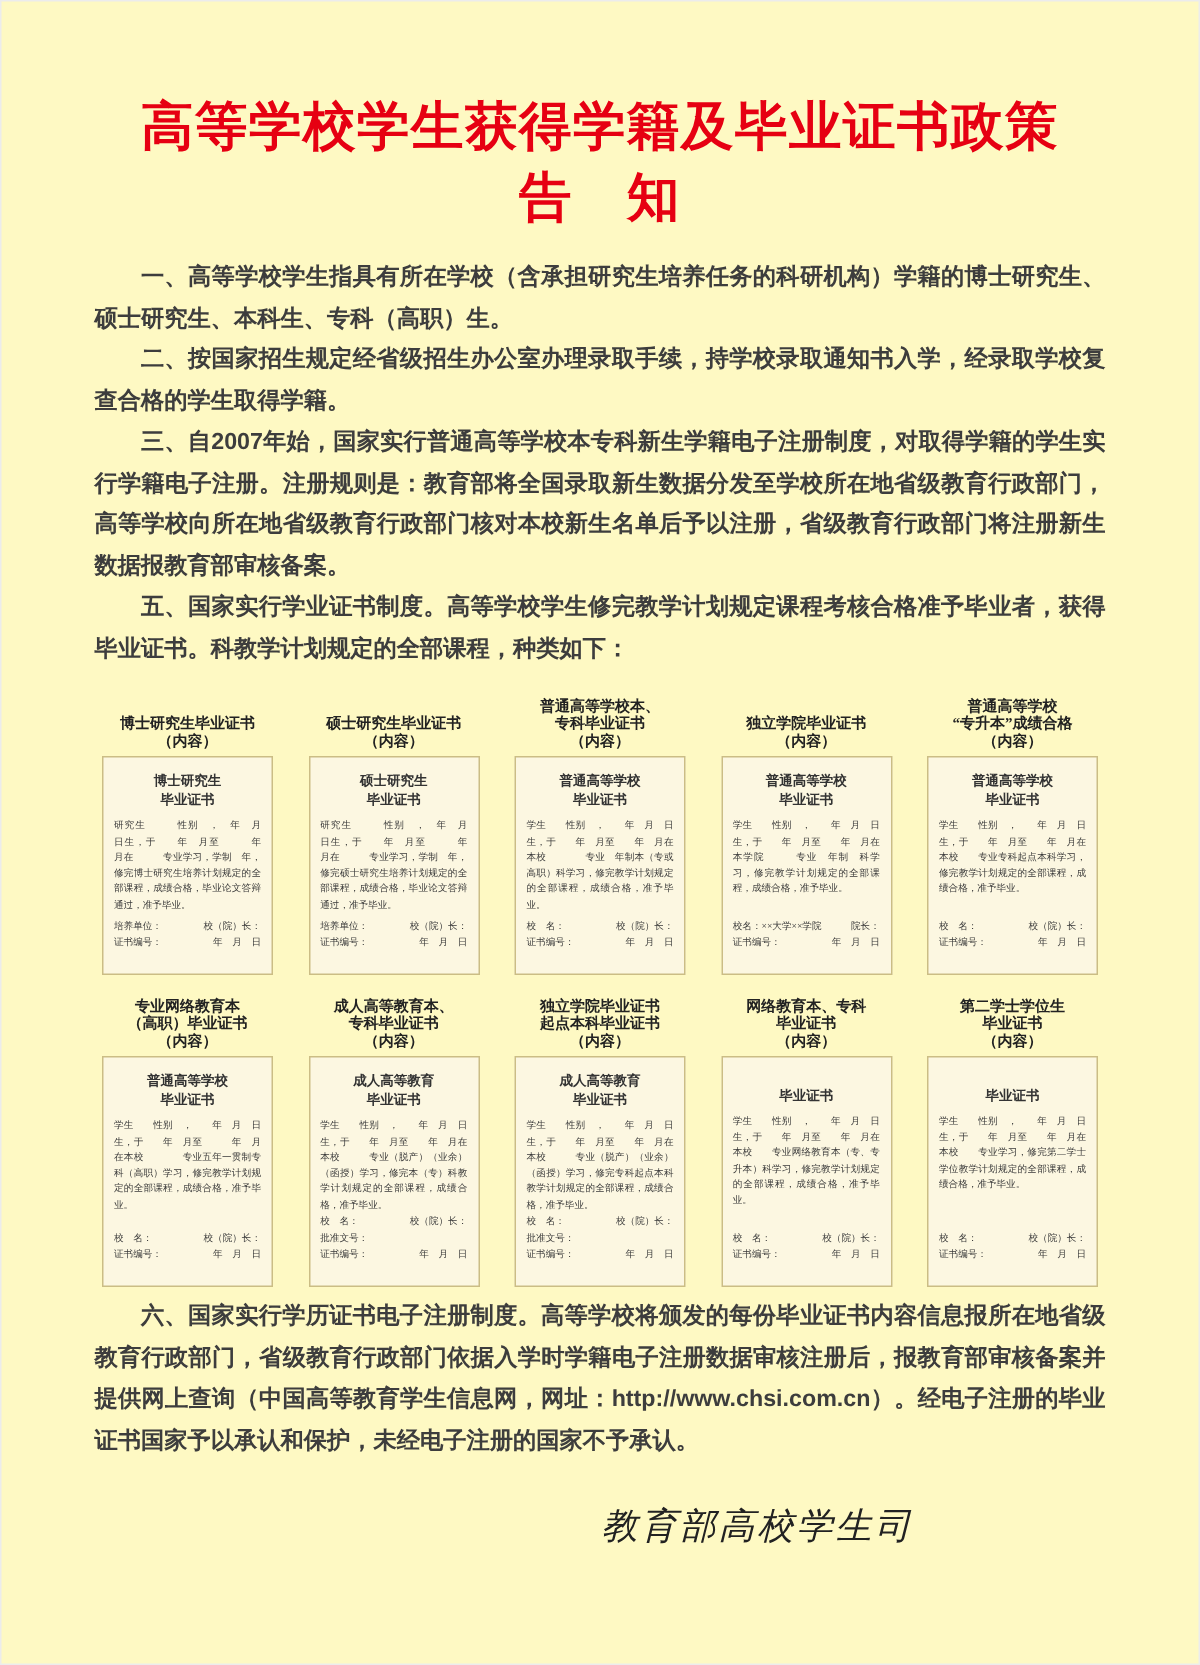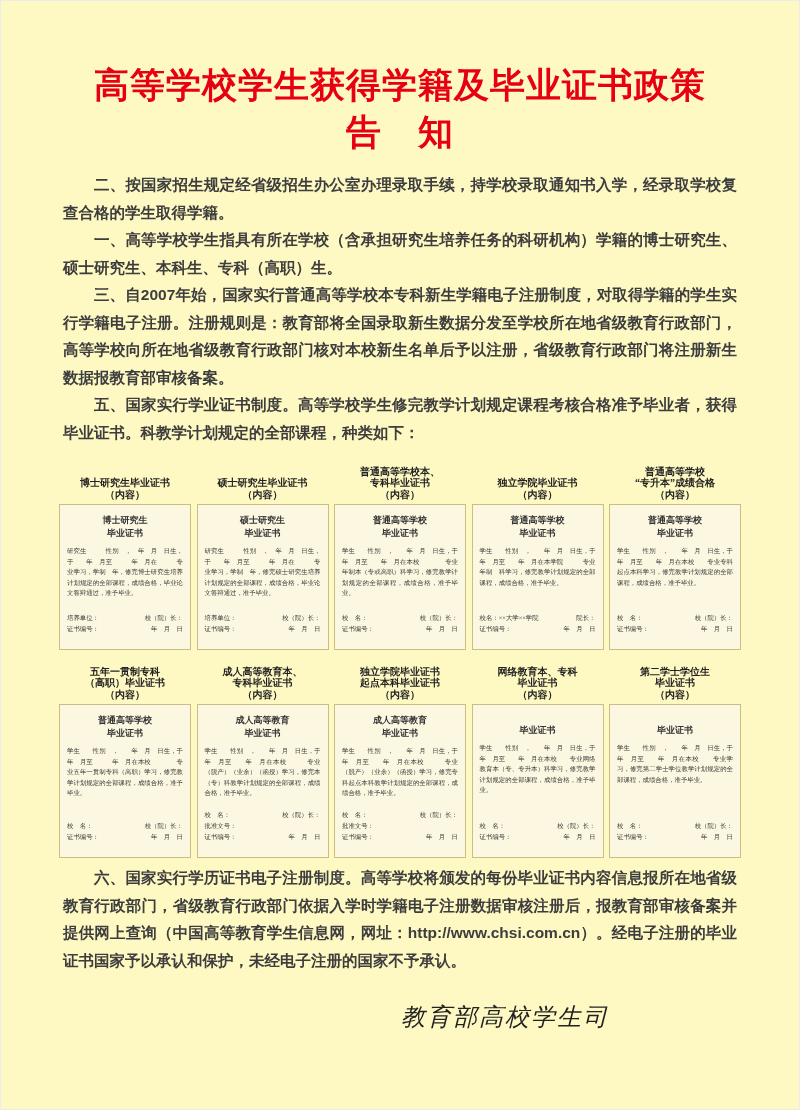--- a/index.html
+++ b/index.html
@@ -25,21 +25,21 @@
   .cert-row { display:flex; justify-content:space-between; }
   .cert-row + .cert-row { margin-top:10px; }
   .cert-cell { width:124px; display:flex; flex-direction:column; align-items:center; }
   .cert-caption {
     min-height:40px; display:flex; flex-direction:column; justify-content:flex-end;
     align-items:center; text-align:center; margin-bottom:4px;
     font-family:"Liberation Serif","DejaVu Serif",serif;
     font-size:10px; line-height:11.5px; color:#222; font-weight:600;
   }
   .cert-card {
-    width:132px; border:1px solid #cbbd85; background:#fcf7e1;
+    width:114px; border:1px solid #cbbd85; background:#fcf7e1;
     padding:9px 7px 7px; display:flex; flex-direction:column;
     font-family:"Liberation Serif","DejaVu Serif",serif; color:#3a3a3a;
   }
   .row-1 .cert-card { height:146px; }
   .row-2 .cert-card { height:154px; }
   .cert-title { text-align:center; font-size:9px; font-weight:700; line-height:13px; margin-bottom:6px; color:#333; }
   .cert-title.single { margin-top:10px; }
   .cert-body { font-size:6.4px; line-height:10.5px; text-align:justify; }
   .cert-footer { margin-top:auto; padding-bottom:8px; font-size:6.4px; line-height:11px; }
   .cert-footer-line { display:flex; justify-content:space-between; }
@@ -54,22 +54,22 @@
 <body>
 
 <div class="page">
   <div class="title-block">
     <div class="title-line">高等学校学生获得学籍及毕业证书政策</div>
     <div class="title-line">告　知</div>
   </div>
 
   <div class="content">
     <div class="paragraphs">
+        <p class="para">一、高等学校学生指具有所在学校（含承担研究生培养任务的科研机构）学籍的博士研究生、硕士研究生、本科生、专科（高职）生。</p>
         <p class="para">二、按国家招生规定经省级招生办公室办理录取手续，持学校录取通知书入学，经录取学校复查合格的学生取得学籍。</p>
-        <p class="para">一、高等学校学生指具有所在学校（含承担研究生培养任务的科研机构）学籍的博士研究生、硕士研究生、本科生、专科（高职）生。</p>
         <p class="para">三、自2007年始，国家实行普通高等学校本专科新生学籍电子注册制度，对取得学籍的学生实行学籍电子注册。注册规则是：教育部将全国录取新生数据分发至学校所在地省级教育行政部门，高等学校向所在地省级教育行政部门核对本校新生名单后予以注册，省级教育行政部门将注册新生数据报教育部审核备案。</p>
         <p class="para">五、国家实行学业证书制度。高等学校学生修完教学计划规定课程考核合格准予毕业者，获得毕业证书。科教学计划规定的全部课程，种类如下：</p>
       </div>
 
     <div class="cert-grid">
         <div class="cert-row row-1">
           <div class="cert-cell">
             <div class="cert-caption">
               <div>博士研究生毕业证书</div>
               <div>（内容）</div>
@@ -183,21 +183,21 @@
                   <span>证书编号：</span>
                   <span>年　月　日</span>
                 </div>
               </div>
             </div>
           </div>
         </div>
         <div class="cert-row row-2">
           <div class="cert-cell">
             <div class="cert-caption">
-              <div>五年一贯制专科</div>
+              <div>专业网络教育本</div>
               <div>（高职）毕业证书</div>
               <div>（内容）</div>
             </div>
             <div class="cert-card">
               <div class="cert-title">
                 <div>普通高等学校</div>
                 <div>毕业证书</div>
               </div>
               <div class="cert-body">学生　　性别　，　　年　月　日生，于　　年　月至　　　年　月在本校　　　　专业五年一贯制专科（高职）学习，修完教学计划规定的全部课程，成绩合格，准予毕业。</div>
               <div class="cert-footer">

